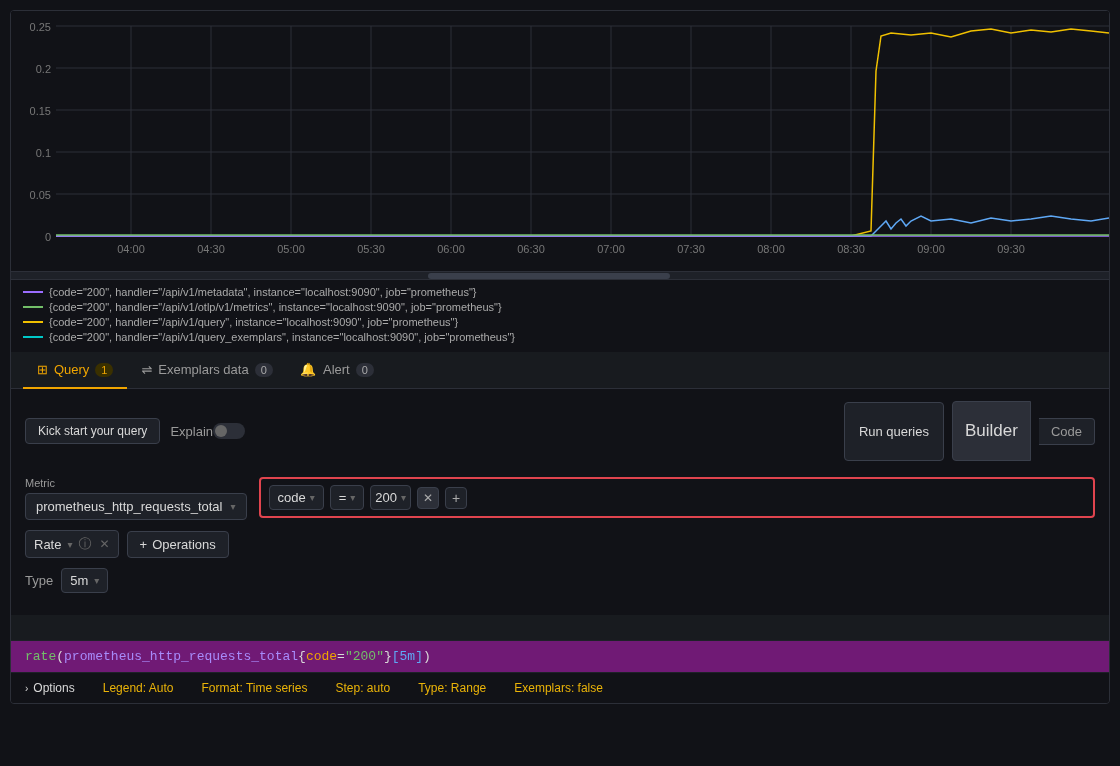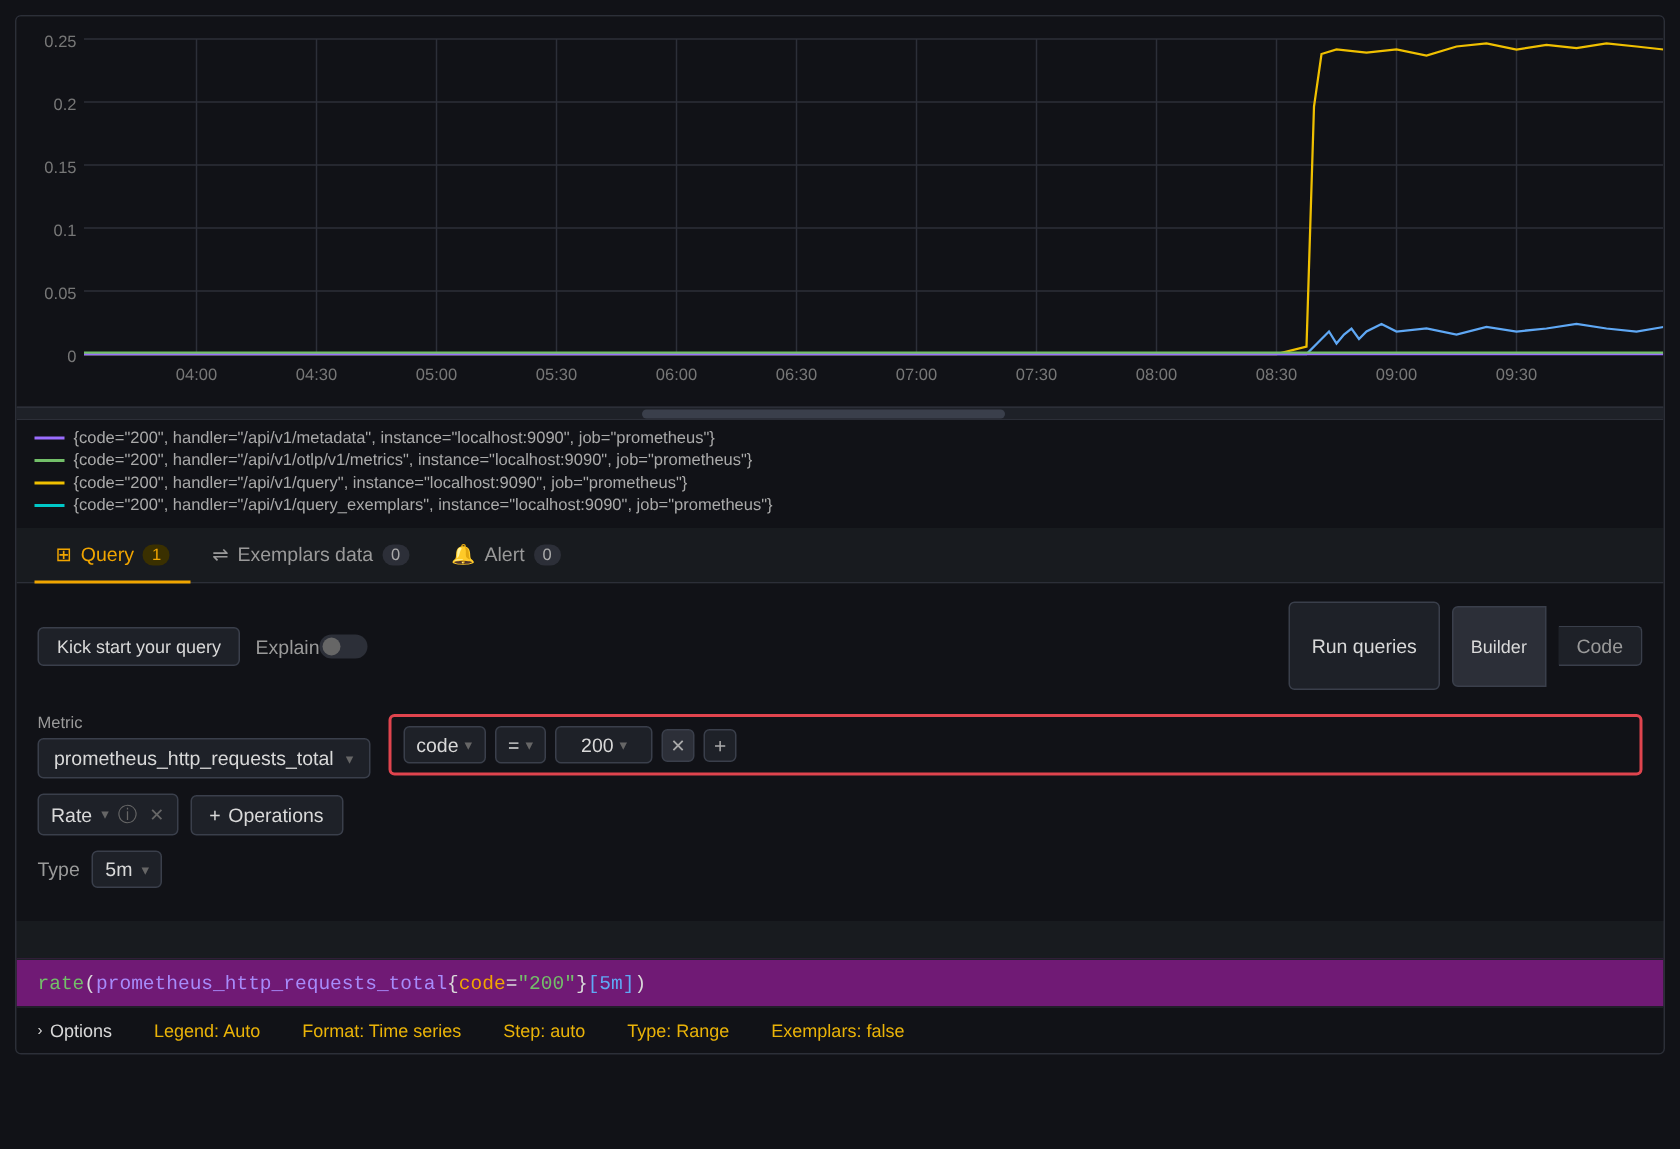--- a/index.html
+++ b/index.html
@@ -178,21 +178,21 @@
       font-size: 13px;
     }
 
     .btn-builder {
       background: #2c2f38;
       border: 1px solid #3a3f4b;
       border-radius: 4px 0 0 4px;
       color: #d9d9d9;
       padding: 19px 12px;
       cursor: pointer;
-      font-size: 12px;
+      font-size: 17px;
     }
 
     .btn-code {
       background: #1e2128;
       border: 1px solid #3a3f4b;
       border-left: none;
       border-radius: 0 4px 4px 0;
       color: #9a9a9a;
       padding: 5px 12px;
       cursor: pointer;
@@ -262,21 +262,21 @@
       display: flex;
       align-items: center;
       gap: 4px;
     }
 
     .filter-value {
       background: #1e2128;
       border: 1px solid #3a3f4b;
       border-radius: 4px;
       color: #d9d9d9;
-      padding: 4px 16px;
+      padding: 4px 4px;
       font-size: 13px;
       cursor: pointer;
       display: flex;
       align-items: center;
       gap: 4px;
     }
 
     .filter-remove {
       width: 22px;
       height: 22px;

